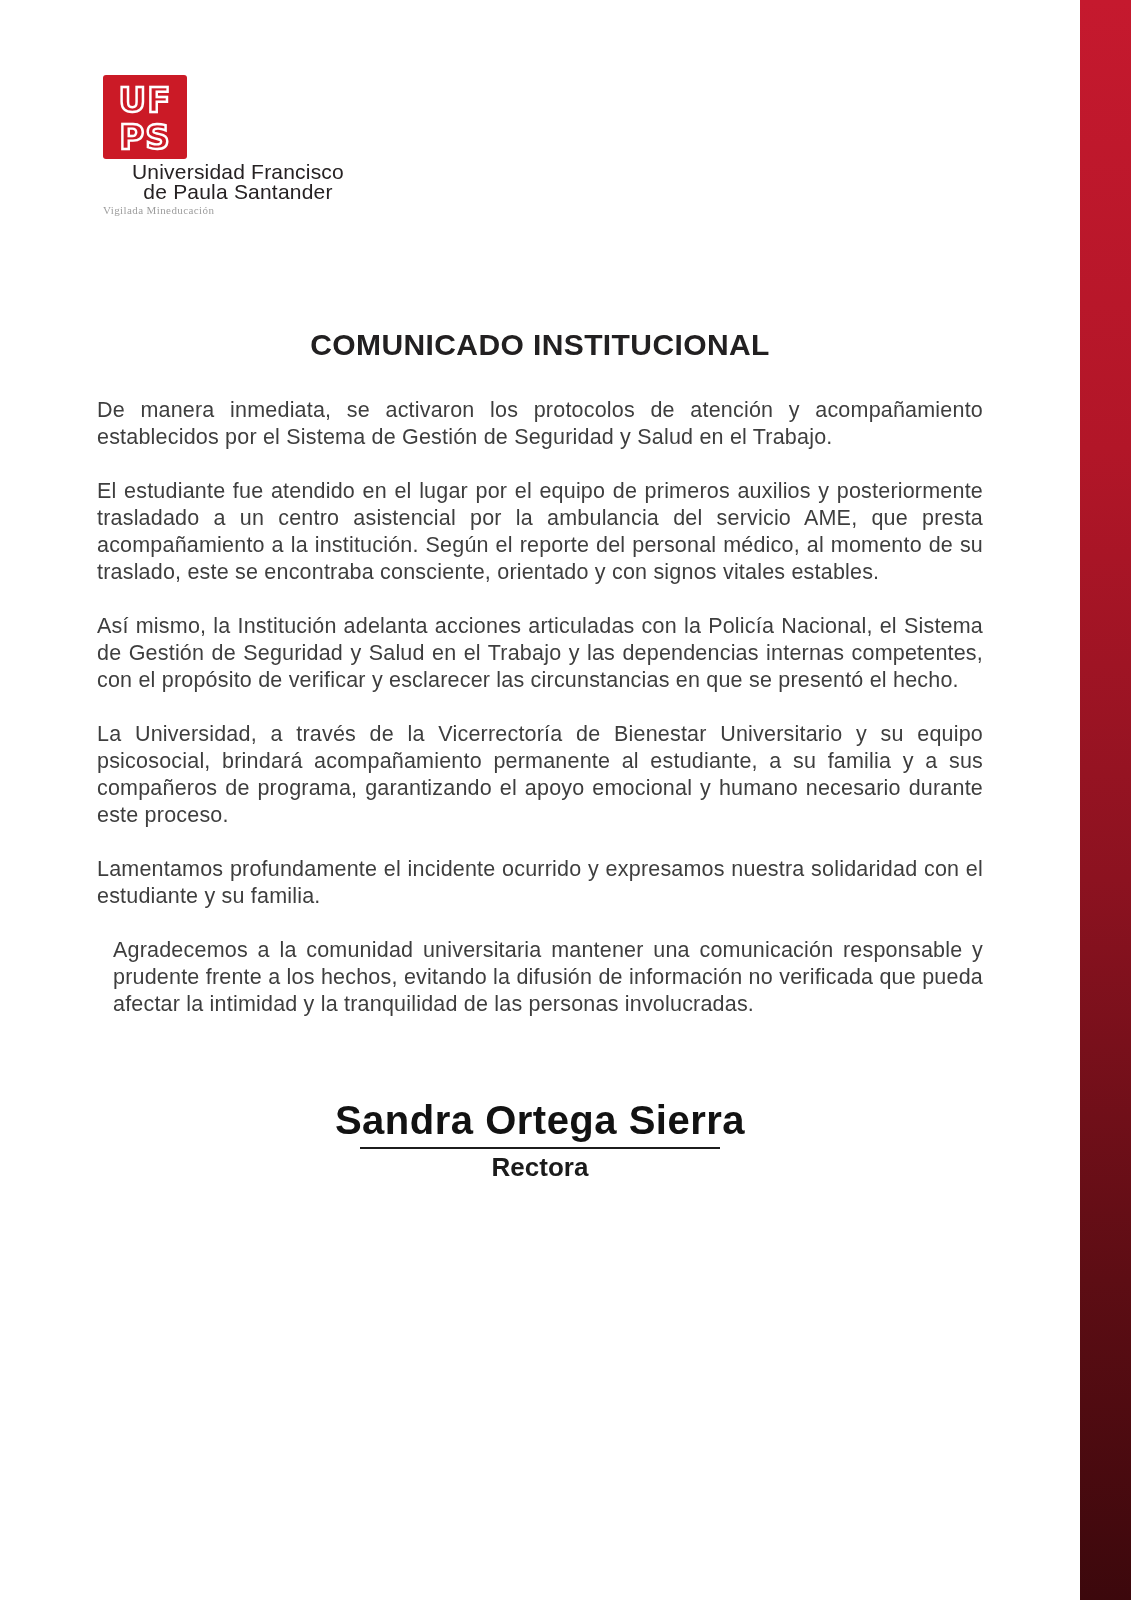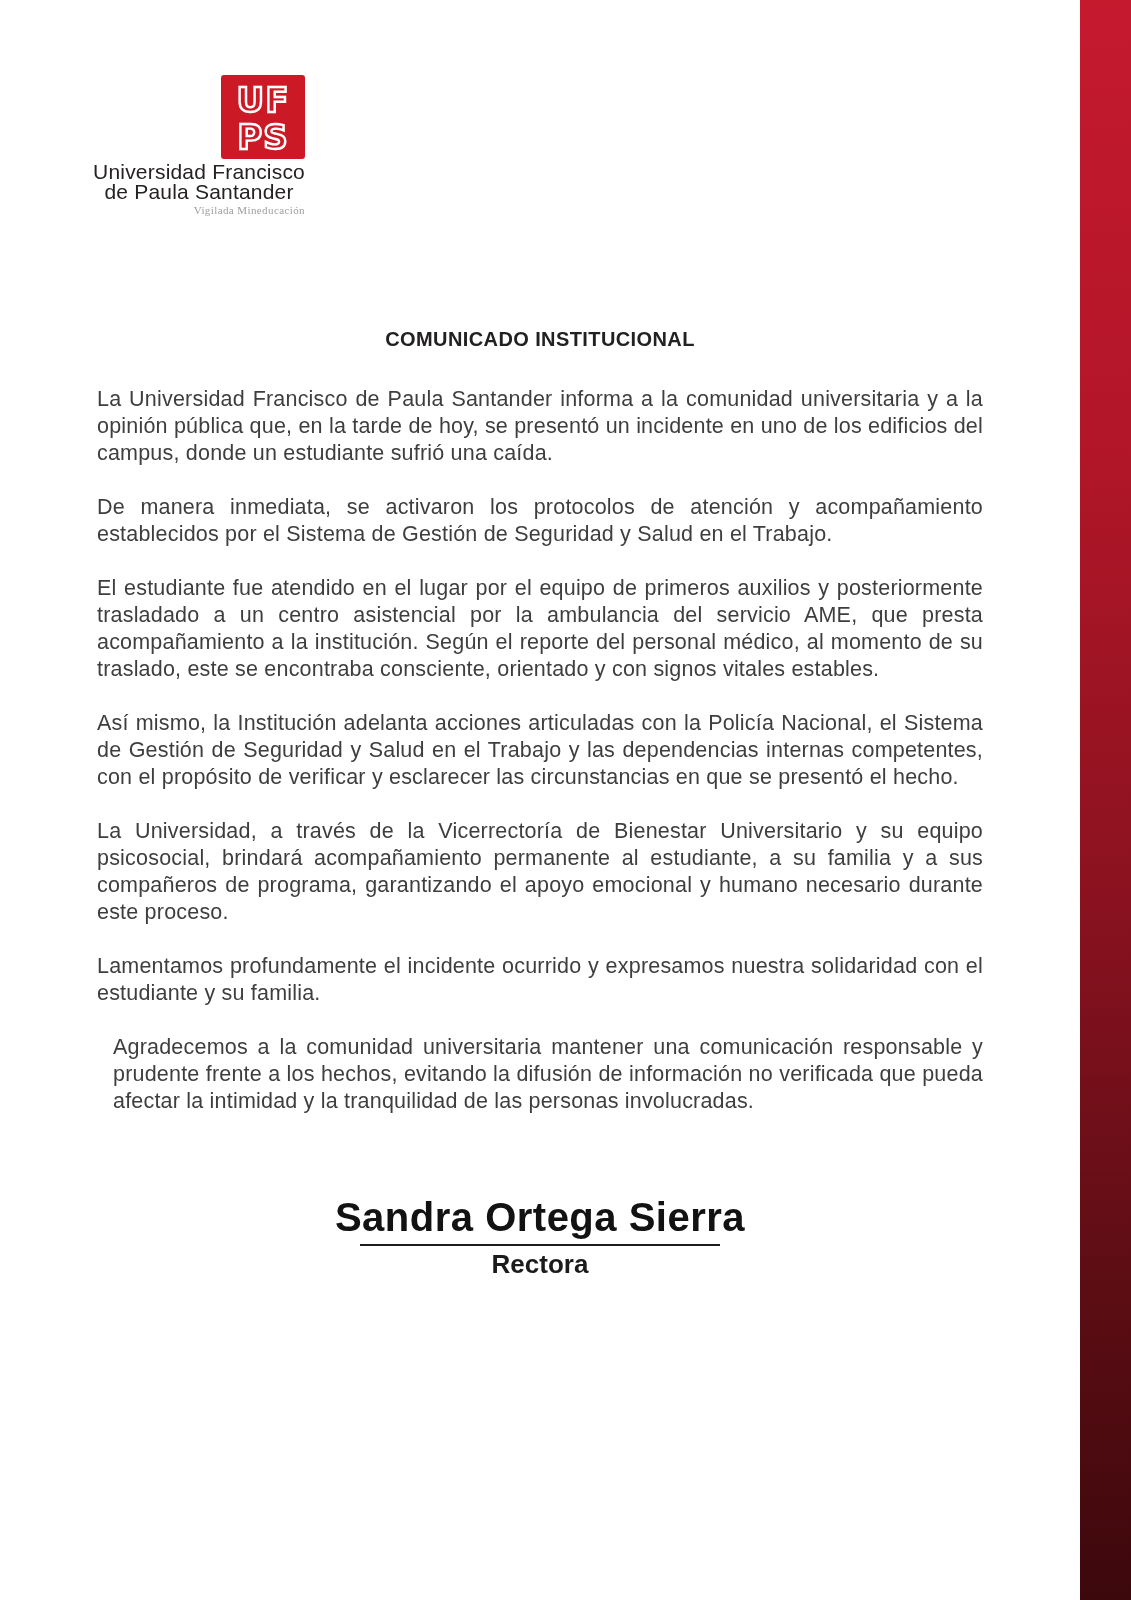--- a/index.html
+++ b/index.html
@@ -22,21 +22,21 @@
     left: 97px; top: 0;
     width: 886px;
   }
   
   .logo-block {
     margin-top: 75px;
     margin-left: 6px;
     width: 202px;
     display: flex;
     flex-direction: column;
-    align-items: flex-end;
+    align-items: flex-start;
   }
   .logo-mark { display: block; }
   .logo-name {
     margin-top: 3px;
     text-align: center;
     color: #262223;
     font-size: 21px;
     line-height: 20px;
     font-weight: 400;
     letter-spacing: 0.2px;
@@ -50,21 +50,21 @@
     font-size: 11px;
     letter-spacing: 0.4px;
     white-space: nowrap;
     font-family: Liberation Serif, serif;
   }
   
   .doc-title {
     margin-top: 112px;
     text-align: center;
     font-weight: 700;
-    font-size: 20px;
+    font-size: 30px;
     letter-spacing: 0.4px;
     color: #222021;
   }
   .doc-body { margin-top: 35px; }
   .doc-body p {
     margin: 0 0 27px 0;
     font-size: 21.5px;
     line-height: 27px;
     letter-spacing: 0.2px;
     color: #3e3e3e;
@@ -114,21 +114,20 @@
       <div class="logo-name">
         <div>Universidad Francisco</div>
         <div>de Paula Santander</div>
       </div>
       <div class="logo-tagline">Vigilada Mineducación</div>
     </div>
 
     <div class="doc-title">COMUNICADO INSTITUCIONAL</div>
 
     <div class="doc-body">
-      <p>La Universidad Francisco de Paula Santander informa a la comunidad universitaria y a la opinión pública que, en la tarde de hoy, se presentó un incidente en uno de los edificios del campus, donde un estudiante sufrió una caída.</p>
       <p>De manera inmediata, se activaron los protocolos de atención y acompañamiento establecidos por el Sistema de Gestión de Seguridad y Salud en el Trabajo.</p>
       <p>El estudiante fue atendido en el lugar por el equipo de primeros auxilios y posteriormente trasladado a un centro asistencial por la ambulancia del servicio AME, que presta acompañamiento a la institución. Según el reporte del personal médico, al momento de su traslado, este se encontraba consciente, orientado y con signos vitales estables.</p>
       <p>Así mismo, la Institución adelanta acciones articuladas con la Policía Nacional, el Sistema de Gestión de Seguridad y Salud en el Trabajo y las dependencias internas competentes, con el propósito de verificar y esclarecer las circunstancias en que se presentó el hecho.</p>
       <p>La Universidad, a través de la Vicerrectoría de Bienestar Universitario y su equipo psicosocial, brindará acompañamiento permanente al estudiante, a su familia y a sus compañeros de programa, garantizando el apoyo emocional y humano necesario durante este proceso.</p>
       <p>Lamentamos profundamente el incidente ocurrido y expresamos nuestra solidaridad con el estudiante y su familia.</p>
       <p>Agradecemos a la comunidad universitaria mantener una comunicación responsable y prudente frente a los hechos, evitando la difusión de información no verificada que pueda afectar la intimidad y la tranquilidad de las personas involucradas.</p>
     </div>
 
     <div class="signature">
       <div class="sig-name">Sandra Ortega Sierra</div>

